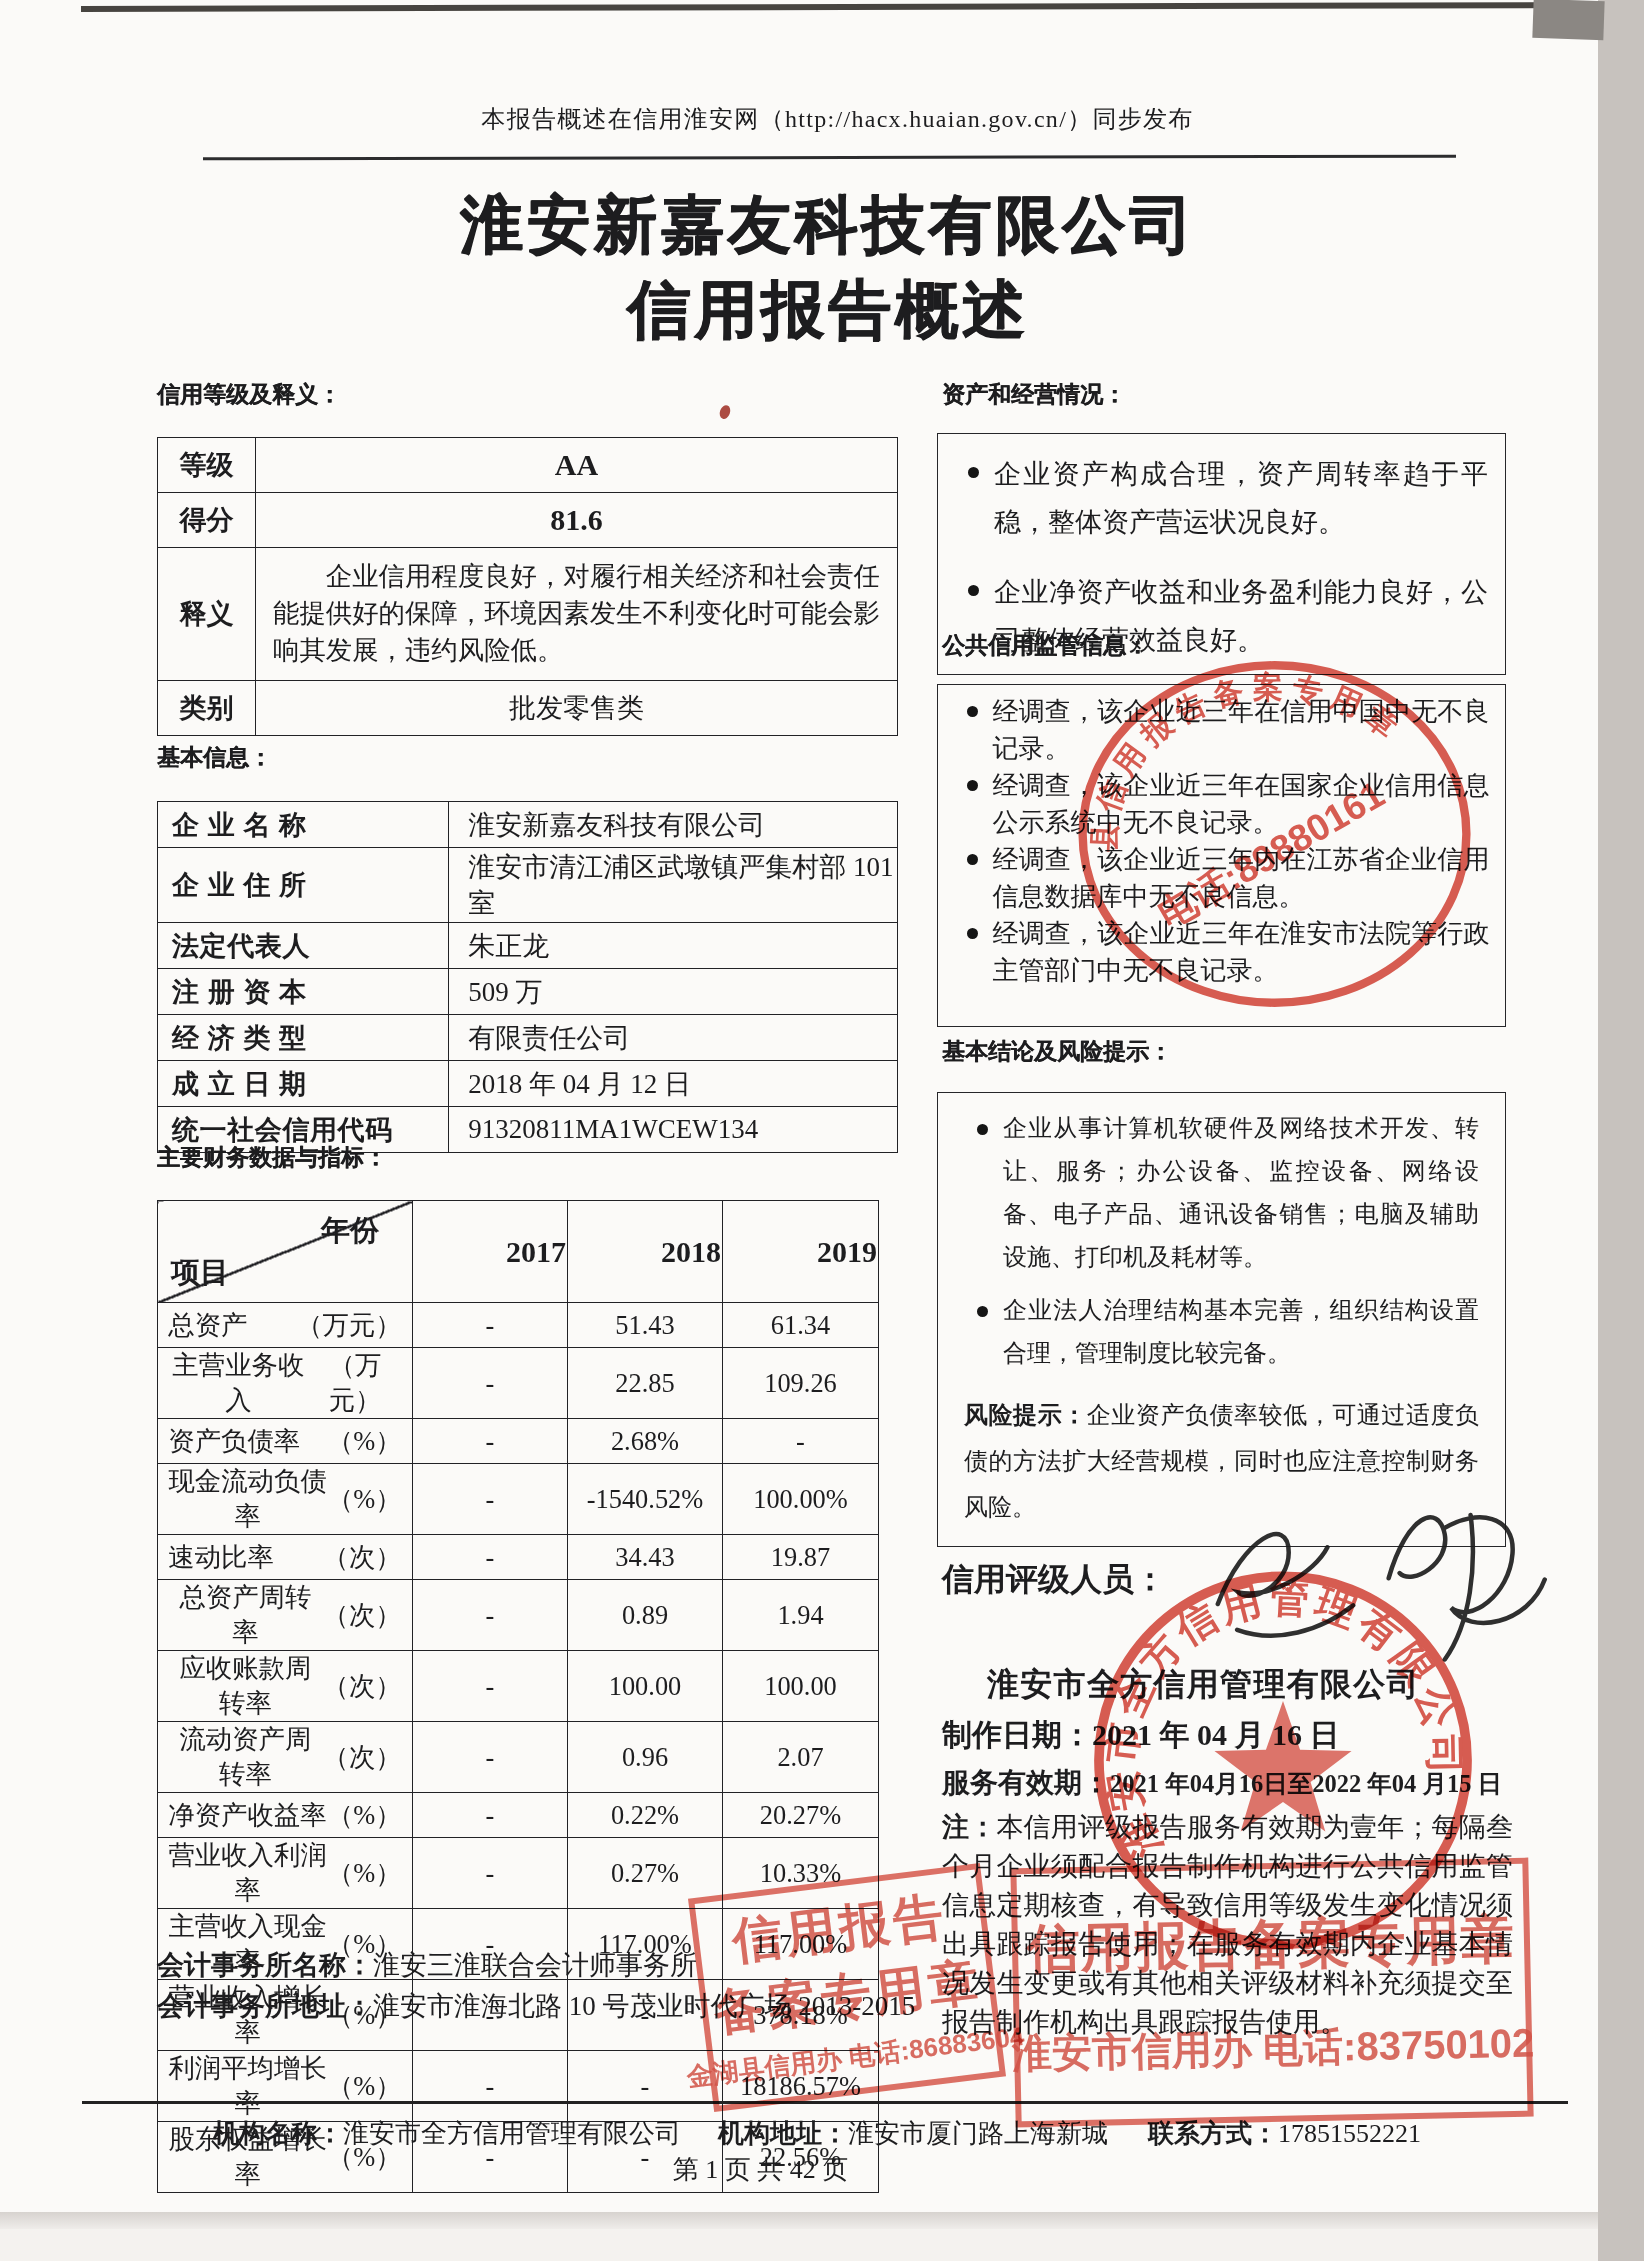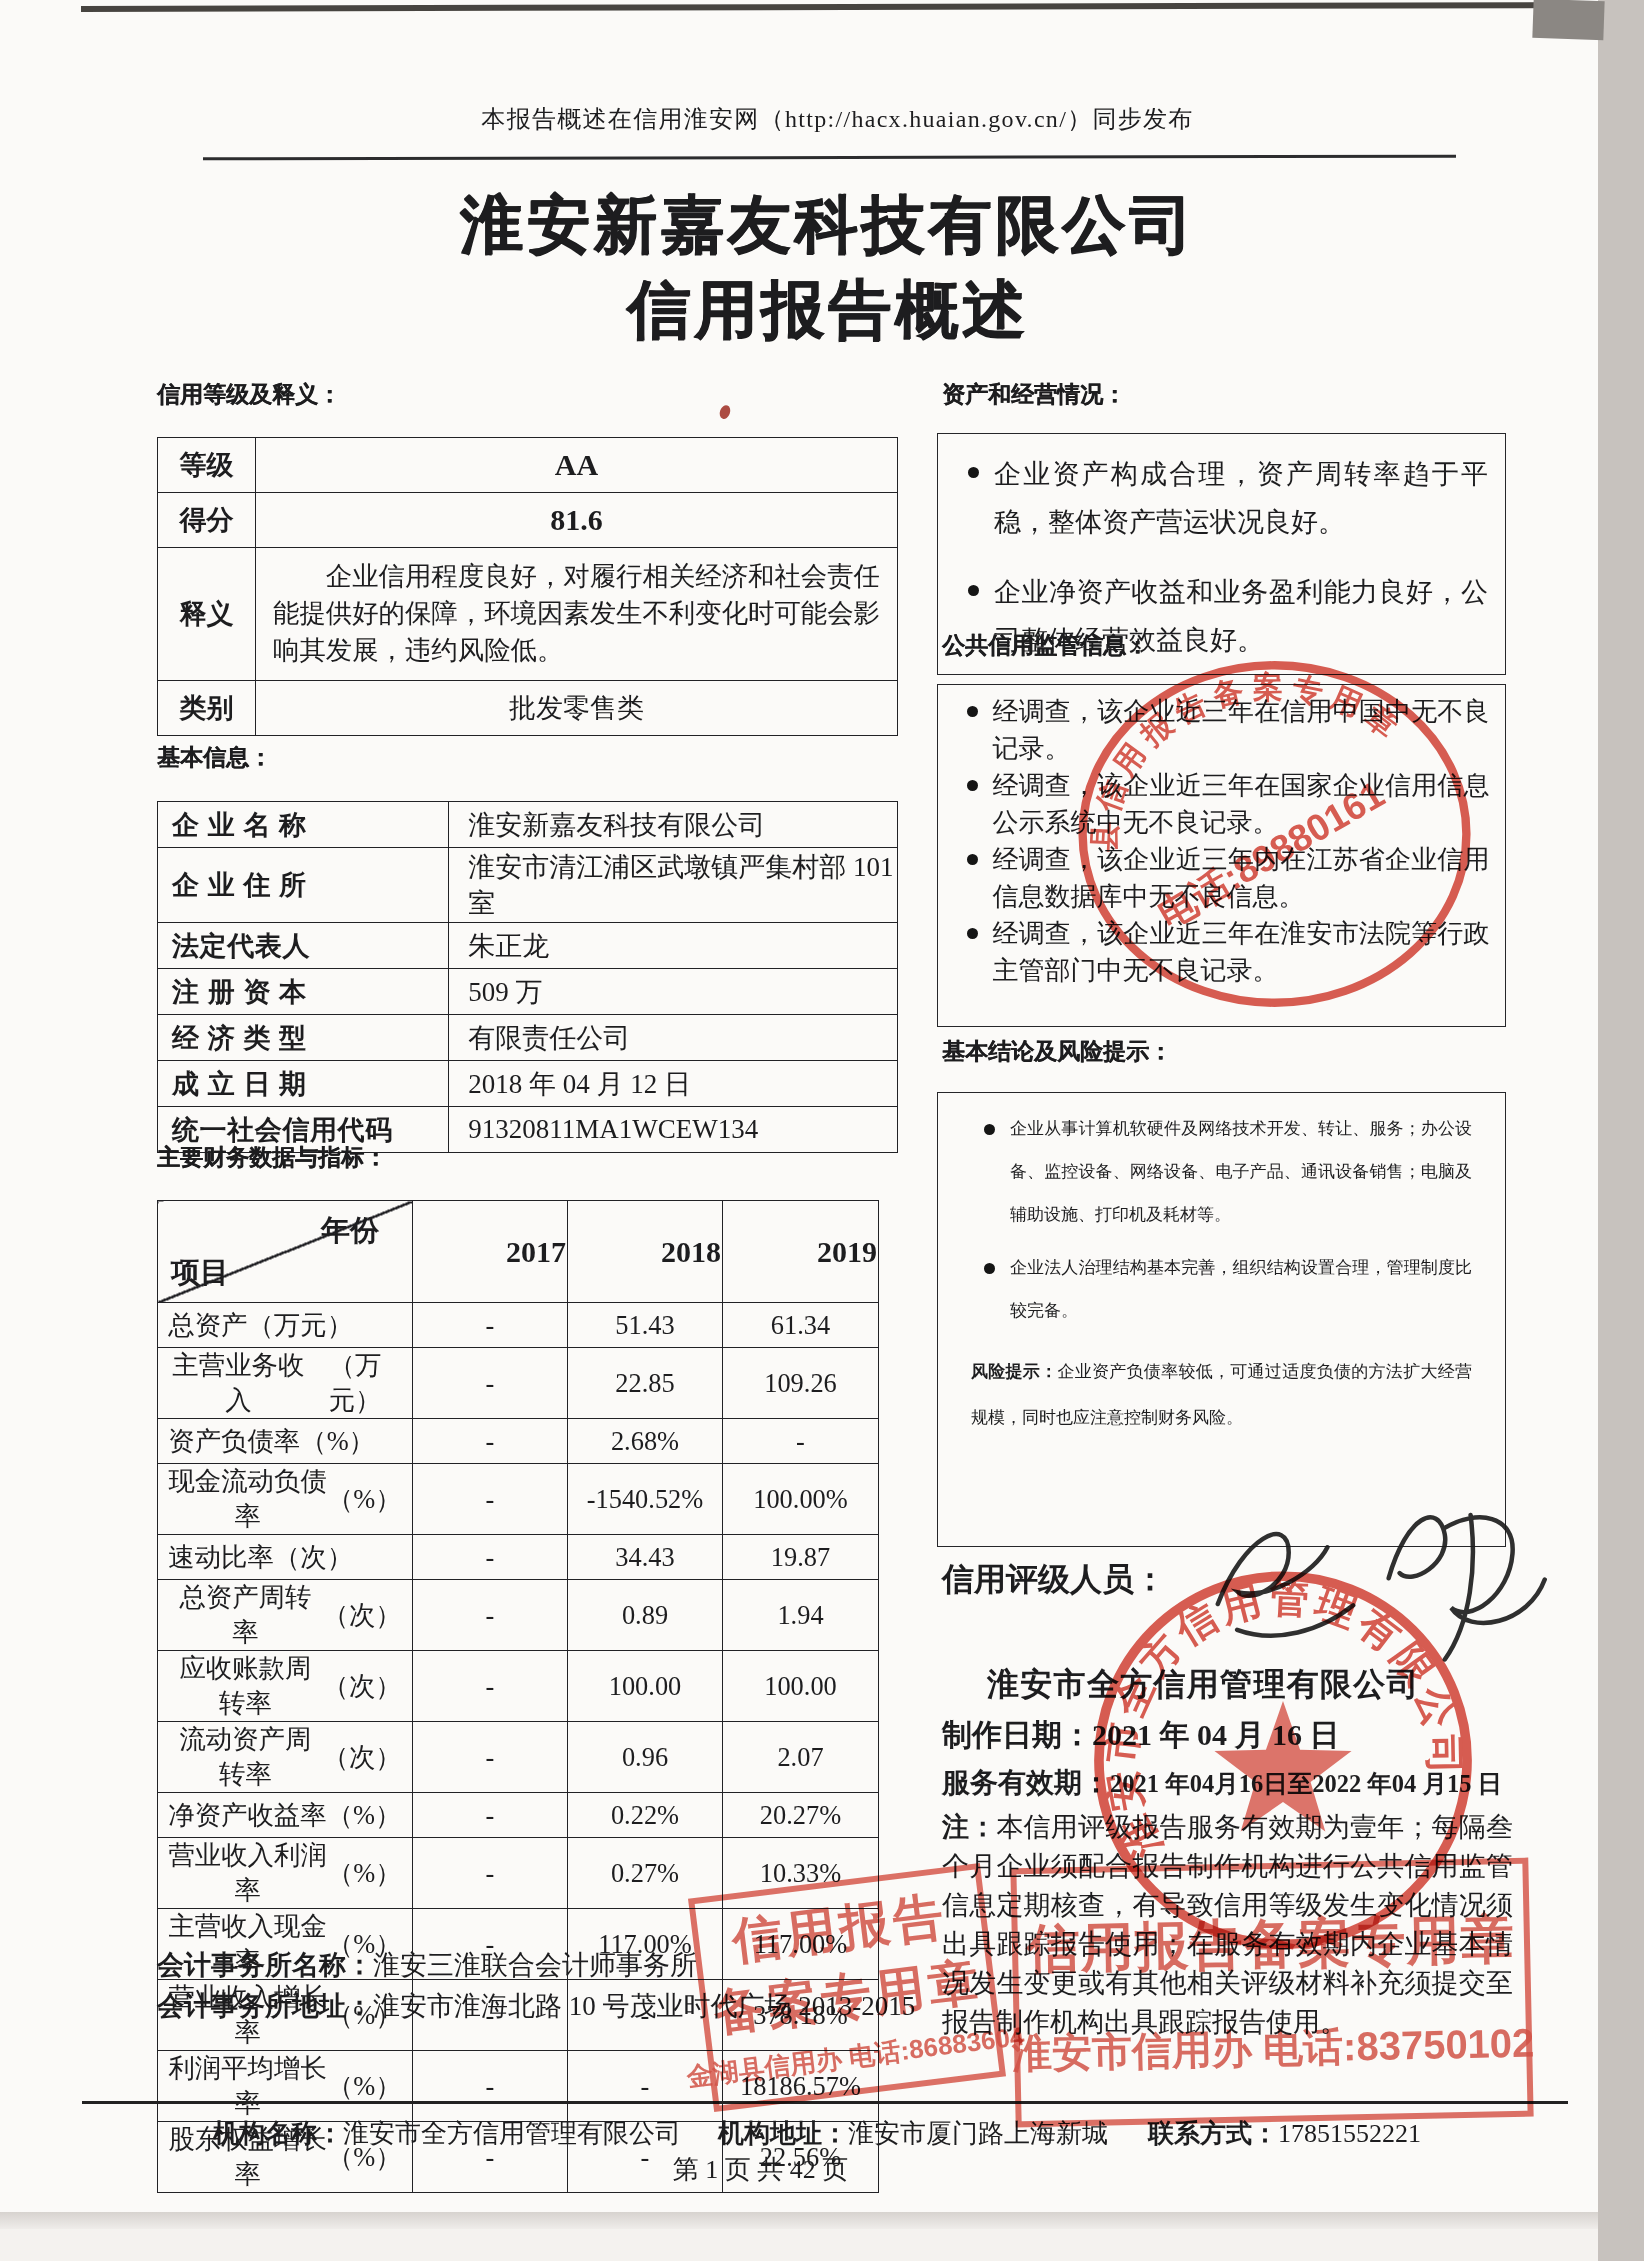--- a/index.html
+++ b/index.html
@@ -41,38 +41,38 @@
 
   #t-fin{left:157px;top:1200px;width:722px}
   #t-fin thead th{height:102px}
   #t-fin .corner{position:relative;width:255px;
      background:linear-gradient(to bottom right,transparent calc(50% - 1.3px),#222226 calc(50% - 1.3px),#222226 calc(50% + 1.3px),transparent calc(50% + 1.3px))}
   #t-fin .corner .yf{position:absolute;right:33px;top:10.3px;font-family:"Liberation Serif",serif;font-size:29px;font-weight:bold}
   #t-fin .corner .xm{position:absolute;left:13px;bottom:9px;font-family:"Liberation Serif",serif;font-size:29px;font-weight:bold}
   #t-fin thead .yr{font-family:"Liberation Serif",serif;font-size:30px;text-align:right}
   #t-fin tbody tr{height:45px}
   #t-fin tbody th{font-family:"Liberation Serif",serif;font-weight:normal;font-size:26.4px;padding:0 10.3px}
-  #t-fin tbody th .cell{display:flex;justify-content:flex-start;align-items:center}
+  #t-fin tbody th .cell{display:flex;justify-content:space-between;align-items:center}
   #t-fin tbody td{text-align:center;font-size:26.4px}
 
   .acct{position:absolute;left:157px;width:902px;font-size:27px;white-space:nowrap}
   .lab{font-family:"Liberation Sans","DejaVu Sans",sans-serif;font-weight:bold}
 
   .rbox{position:absolute;left:937px;width:569px;border:1.9px solid #26262a;overflow:hidden}
   .rbox ul{list-style:none;margin:0;padding:0}
   .rbox li{position:relative;padding-left:39px;text-align:justify}
   .rbox li::before{content:"";position:absolute;left:13px;top:17px;width:11px;height:11px;border-radius:50%;background:#151515}
   #box-assets{top:433px;height:242px;padding:15.5px 17px;font-size:27px}
   #box-assets li{line-height:48px}
   #box-assets li + li{margin-top:22px}
   #box-public{top:684px;height:343px;padding:7.7px 15.5px;font-size:26px}
   #box-public li{line-height:37px}
   #box-public li + li{}
   #box-public li::before{top:13px}
-  #box-conclusion{top:1092px;height:455px;padding:14px 33px;font-size:17px}
+  #box-conclusion{top:1092px;height:455px;padding:14px 26px;font-size:24px}
   #box-conclusion li{line-height:43px}
   #box-conclusion li + li{margin-top:10.3px}
   .risk{margin-top:17px;line-height:46px;text-align:justify}
 
   .sign-line{position:absolute;left:942px;top:1558px;font-size:32px}
   .agency{position:absolute;left:987px;top:1663px;font-size:32px;letter-spacing:1.3px}
   .made{position:absolute;left:942px;top:1715px;font-size:30px;white-space:nowrap}
   .made .val{font-weight:bold}
   .valid{position:absolute;left:942px;top:1764px;font-size:28px;white-space:nowrap}
   .valid .val{font-weight:bold;font-size:24.5px}

